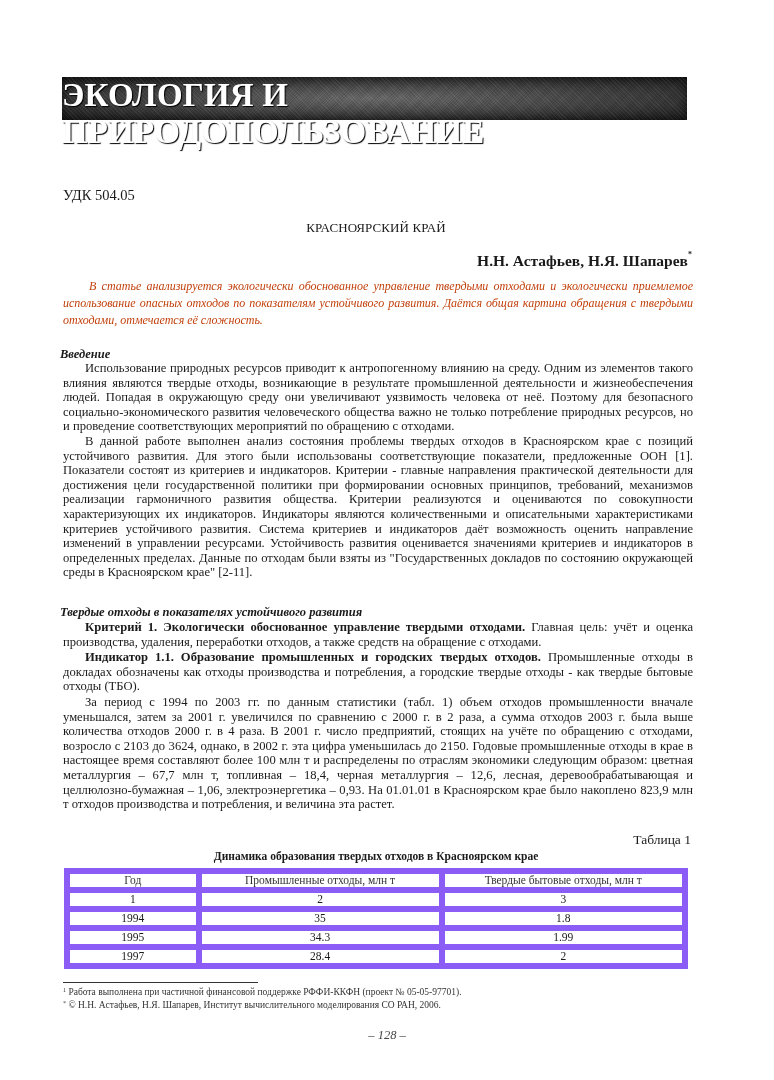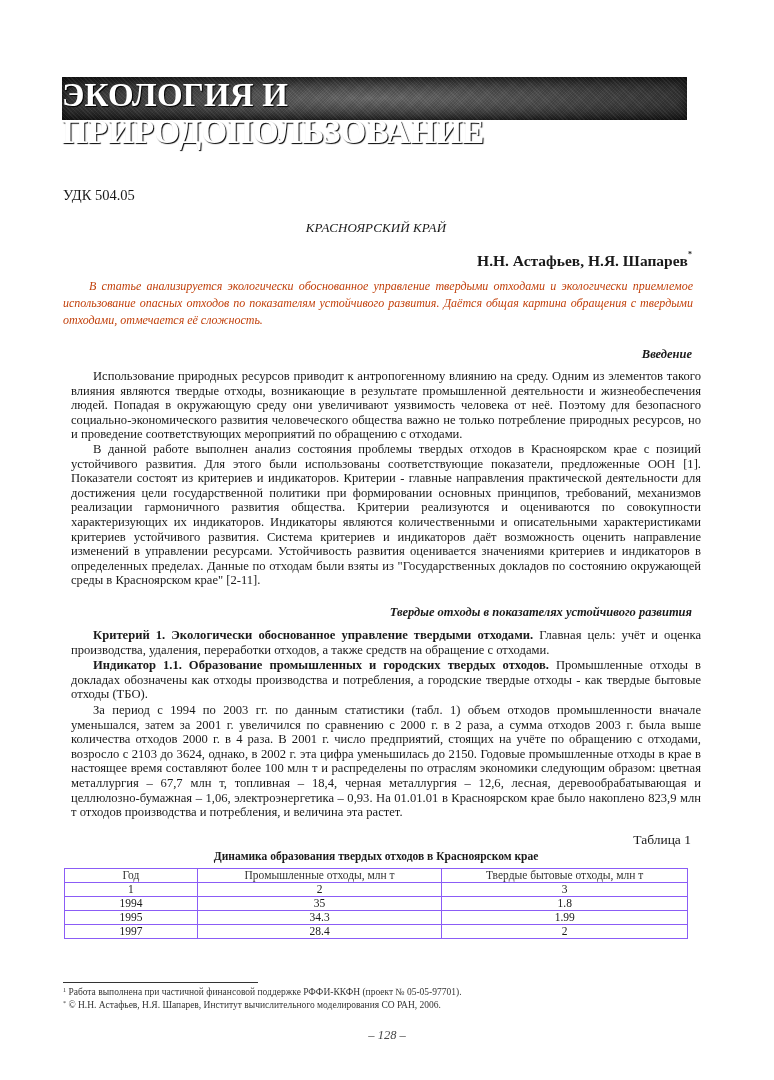--- a/index.html
+++ b/index.html
@@ -21,52 +21,52 @@
       repeating-linear-gradient(-45deg, rgba(0,0,0,0.12) 0 1px, transparent 1px 2px);
   }
   .banner-text {
     position: relative; color: #ffffff; font-weight: bold; font-size: 33px;
     letter-spacing: 0.2px; text-shadow: 1px 1px 1px #000;
     font-family: "Liberation Serif", serif;
   }
   .udk { position: absolute; left: 63px; top: 187px; font-size: 14.5px; }
   .title {
     position: absolute; left: 60px; width: 632px; top: 220px;
-    text-align: center; font-size: 13px; line-height: 15px; letter-spacing: 0.1px; font-style: italic;
+    text-align: center; font-size: 13px; line-height: 15px; letter-spacing: 0.1px;
   }
   .title sup, .authors sup { font-size: 8px; vertical-align: top; position: relative; top: -2px; }
   .authors {
     position: absolute; right: 82px; top: 252px; font-weight: bold; font-size: 15.5px;
   }
   .abstract {
     position: absolute; left: 63px; width: 630px; top: 278px;
     font-style: italic; font-size: 12px; line-height: 17px; text-align: justify;
     text-indent: 26px; color: #c2410c;
   }
   .sec-head {
-    position: absolute; left: 60px; width: 632px; text-align: right;
+    position: absolute; left: 60px; width: 632px; text-align: left;
     font-style: italic; font-weight: bold; font-size: 12.5px;
   }
   .para {
     position: absolute; left: 63px; width: 630px;
     font-size: 12.6px; line-height: 14.6px; text-align: justify;
-    text-indent: 22px; margin: 8px;
+    text-indent: 22px; margin: 0;
   }
   .para b { font-weight: bold; }
   .tab-label { position: absolute; right: 83px; top: 832px; font-size: 13.5px; }
   .tab-title {
     position: absolute; left: 60px; width: 632px; top: 850px; text-align: center;
     font-weight: bold; font-size: 11.5px;
   }
   table.data {
     position: absolute; left: 64px; top: 868px; width: 624px;
     border-collapse: collapse; font-size: 11.5px;
   }
   table.data td, table.data th {
-    border: 1px solid #8b5cf6; height: 13px; padding: 0; text-align: center;
+    border: 6px solid #8b5cf6; height: 13px; padding: 0; text-align: center;
     font-weight: normal; line-height: 13px;
   }
   table.data th { color: #333; }
   .fn-rule { position: absolute; left: 63px; top: 982px; width: 195px; height: 1px; background: #333; }
   .footnote { position: absolute; left: 63px; font-size: 9.5px; color: #333; }
   .footnote sup { font-size: 6px; vertical-align: top; }
   .page-num {
     position: absolute; left: 0; width: 774px; top: 1028px; text-align: center;
     font-style: italic; font-size: 12.5px; color: #444;
   }

